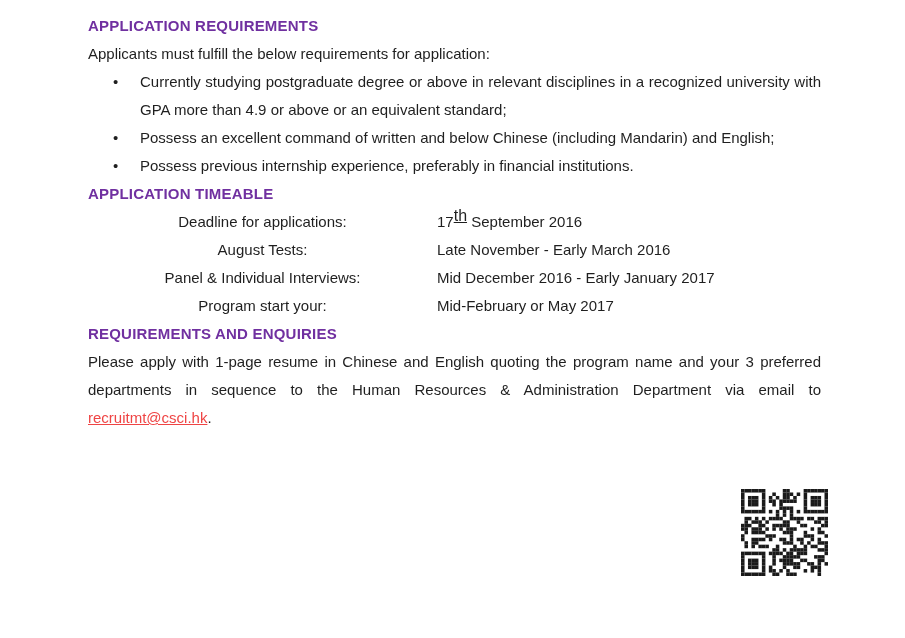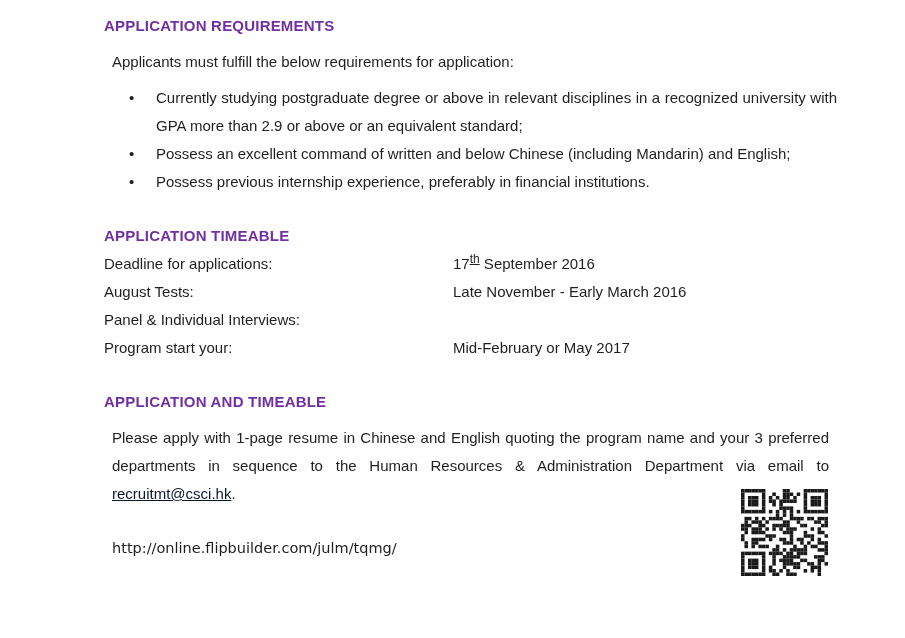--- a/index.html
+++ b/index.html
@@ -12,58 +12,58 @@
     color: #1f1f1f;
     overflow: hidden;
   }
   .page {
     position: relative;
     width: 905px; height: 638px;
     background: #ffffff;
   }
   .content {
     position: absolute;
-    left: 104px; top: 12px;
+    left: 88px; top: 12px;
     width: 733px;
   }
   .section-heading {
     color: #7030A0;
     font-weight: bold;
     font-size: 15px;
     line-height: 28px;
     margin: 0;
     letter-spacing: 0.2px;
   }
-  .section-heading.spaced { margin-top: 26px; }
-  p { margin: 8px; }
+  .section-heading.spaced { }
+  p { margin: 0; }
   .para-justify { text-align: justify; }
   ul.bullets {
     margin: 0; padding: 0;
     list-style: none;
   }
   ul.bullets li {
     position: relative;
     padding-left: 52px;
     text-align: justify;
   }
   ul.bullets li .bullet-marker {
     position: absolute;
     left: 25px; top: 0;
   }
   .tt-row { display: flex; }
-  .tt-label { width: 349px; flex: 0 0 349px; }
+  .tt-label { width: 349px; flex: 0 0 349px; text-align: center; }
   .tt-value { flex: 1; }
   sup {
-    font-size: 12px;
+    font-size: 16px;
     line-height: 0;
     vertical-align: super;
     text-decoration: underline;
   }
   a.email-link {
-    color: #0f172a;
+    color: #ef4444;
     cursor: pointer;
   }
   .url-text {
     font-family: "DejaVu Sans", sans-serif;
     font-size: 14.5px;
   }
   .qr {
     position: absolute;
     left: 741px; top: 489px;
     width: 87px; height: 87px;
@@ -74,21 +74,21 @@
 <body>
 
 <div class="page">
   <div class="content">
 
     <h2 class="section-heading">APPLICATION REQUIREMENTS</h2>
     <p>Applicants must fulfill the below requirements for application:</p>
     <ul class="bullets">
       <li>
         <span class="bullet-marker">•</span>
-        <span>Currently studying postgraduate degree or above in relevant disciplines in a recognized university with GPA more than 2.9 or above or an equivalent standard;</span>
+        <span>Currently studying postgraduate degree or above in relevant disciplines in a recognized university with GPA more than 4.9 or above or an equivalent standard;</span>
       </li>
       <li>
         <span class="bullet-marker">•</span>
         <span>Possess an excellent command of written and below Chinese (including Mandarin) and English;</span>
       </li>
       <li>
         <span class="bullet-marker">•</span>
         <span>Possess previous internship experience, preferably in financial institutions.</span>
       </li>
     </ul>
@@ -98,32 +98,32 @@
       <div class="tt-row">
         <span class="tt-label">Deadline for applications:</span>
         <span class="tt-value"><span>17</span><sup>th</sup><span> September 2016</span></span>
       </div>
       <div class="tt-row">
         <span class="tt-label">August Tests:</span>
         <span class="tt-value">Late November - Early March 2016</span>
       </div>
       <div class="tt-row">
         <span class="tt-label">Panel &amp; Individual Interviews:</span>
+        <span class="tt-value">Mid December 2016 - Early January 2017</span>
       </div>
       <div class="tt-row">
         <span class="tt-label">Program start your:</span>
         <span class="tt-value">Mid-February or May 2017</span>
       </div>
     </div>
 
-    <h2 class="section-heading spaced">APPLICATION AND TIMEABLE</h2>
+    <h2 class="section-heading spaced">REQUIREMENTS AND ENQUIRIES</h2>
     <p class="para-justify"><span>Please apply with 1-page resume in Chinese and English quoting the program name and your 3 preferred departments in sequence to the Human Resources &amp; Administration Department via email to </span><a class="email-link" href="#">recruitmt@csci.hk</a><span>.</span></p>
 
     <div class="more-details-block">
-      <p class="url-text">http://online.flipbuilder.com/julm/tqmg/</p>
     </div>
 
   </div>
 
   <div class="qr" id="qr"><svg width="87" height="87" viewBox="0 0 87 87" xmlns="http://www.w3.org/2000/svg">
         <rect width="87" height="87" fill="#ffffff"></rect>
         <rect x="0.00" y="0.00" width="3.53" height="3.53" fill="#1a1a1a"></rect>
         <rect x="3.48" y="0.00" width="3.53" height="3.53" fill="#1a1a1a"></rect>
         <rect x="6.96" y="0.00" width="3.53" height="3.53" fill="#1a1a1a"></rect>
         <rect x="10.44" y="0.00" width="3.53" height="3.53" fill="#1a1a1a"></rect>

